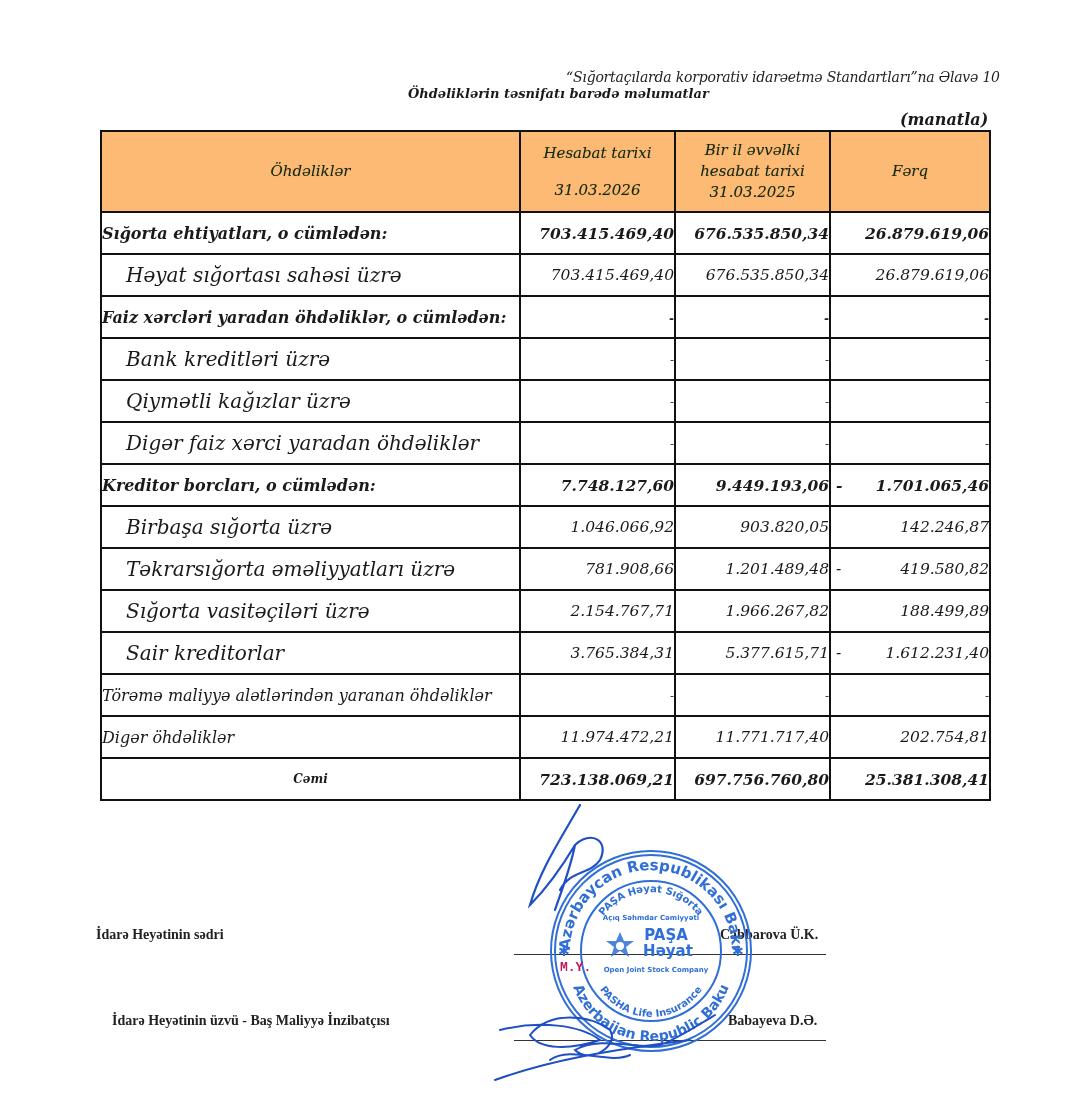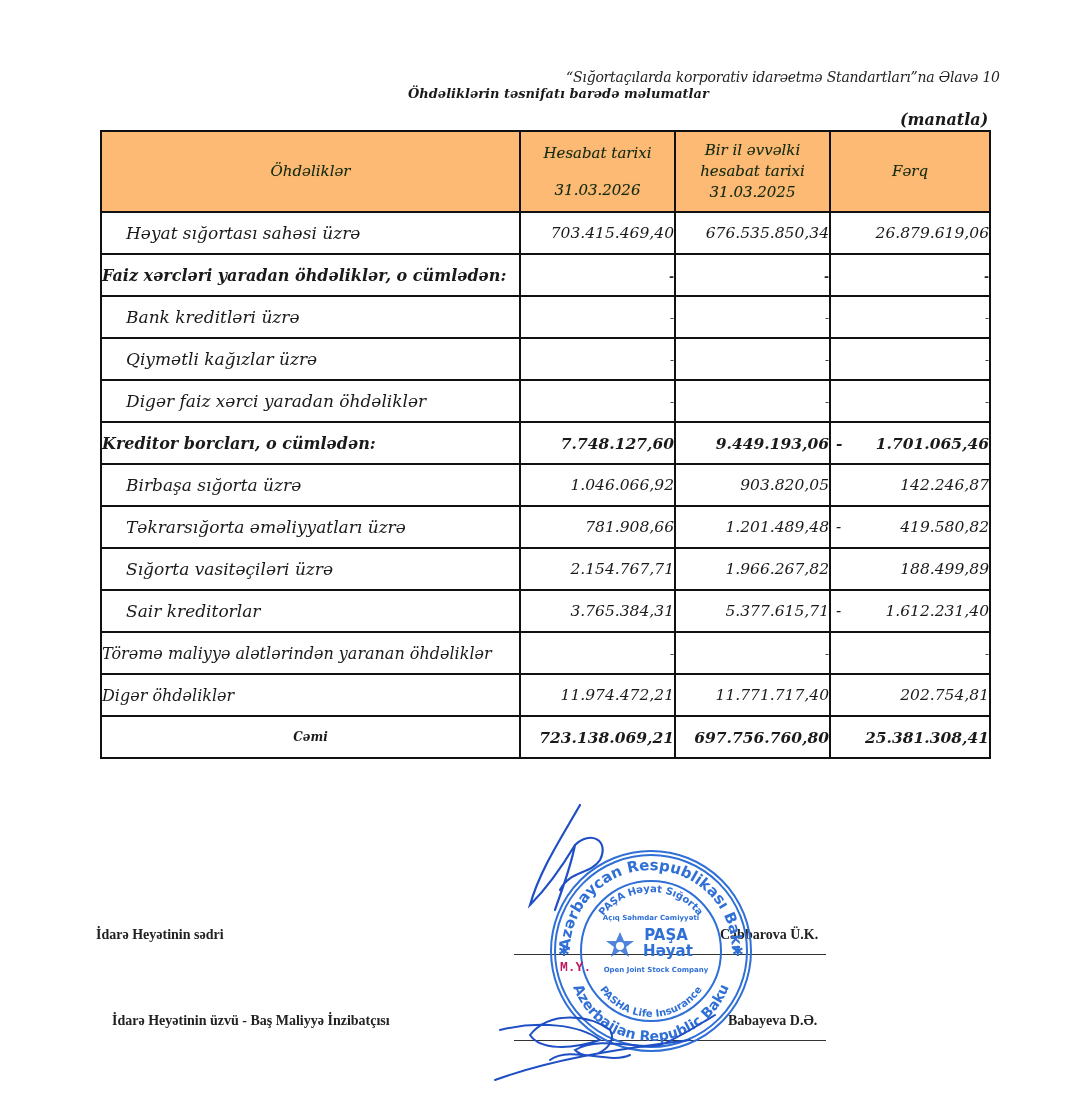--- a/index.html
+++ b/index.html
@@ -44,21 +44,21 @@
       font-size: 15px;
       height: 79px;
       vertical-align: middle;
       text-align: center;
       line-height: 21px;
       text-shadow: 0 0 1px rgba(0,0,0,0.25);
     }
     table.liab thead th .hdr-date { display: block; margin-top: 16px; }
     table.liab thead th.col-prev .hdr-date { margin-top: 0; }
     td.label { font-size: 16px; padding-left: 3px; text-align: left; white-space: nowrap; overflow: hidden; }
-    td.label.sub { padding-left: 24px; font-size: 17px; }
+    td.label.sub { padding-left: 24px; font-size: 20px; }
     td.label.bold { font-weight: bold; }
     td.label.center { text-align: center; font-size: 12px; font-weight: bold; }
     td.num { text-align: right; padding-right: 8px; font-size: 15.5px; white-space: nowrap; position: relative; }
     td.num.bold { font-weight: bold; }
     td.num .neg-sign { position: absolute; left: 5px; top: 50%; transform: translateY(-50%); }
     td.num .dash { font-size: 12px; color: #444; font-weight: normal; }
     td.num.bold .dash { font-weight: bold; color: #222; }
     .sig-label {
       position: absolute; left: 96px;
       font-family: "Liberation Serif", serif; font-weight: bold; font-size: 14px; color: #222;
@@ -102,20 +102,26 @@
       </th>
       <th class="col-prev">
         <span style="display:block">Bir il əvvəlki</span>
         <span style="display:block">hesabat tarixi</span>
         <span class="hdr-date">31.03.2025</span>
       </th>
       <th><span>Fərq</span></th>
     </tr>
   </thead>
   <tbody id="table-body">
+      <tr>
+        <td class="label bold">Sığorta ehtiyatları, o cümlədən:</td>
+        <td class="num bold"><span>703.415.469,40</span></td>
+        <td class="num bold"><span>676.535.850,34</span></td>
+        <td class="num bold"><span>26.879.619,06</span></td>
+      </tr>
       <tr>
         <td class="label sub">Həyat sığortası sahəsi üzrə</td>
         <td class="num"><span>703.415.469,40</span></td>
         <td class="num"><span>676.535.850,34</span></td>
         <td class="num"><span>26.879.619,06</span></td>
       </tr>
       <tr>
         <td class="label bold">Faiz xərcləri yaradan öhdəliklər, o cümlədən:</td>
         <td class="num bold"><span class="dash">-</span></td>
         <td class="num bold"><span class="dash">-</span></td>

